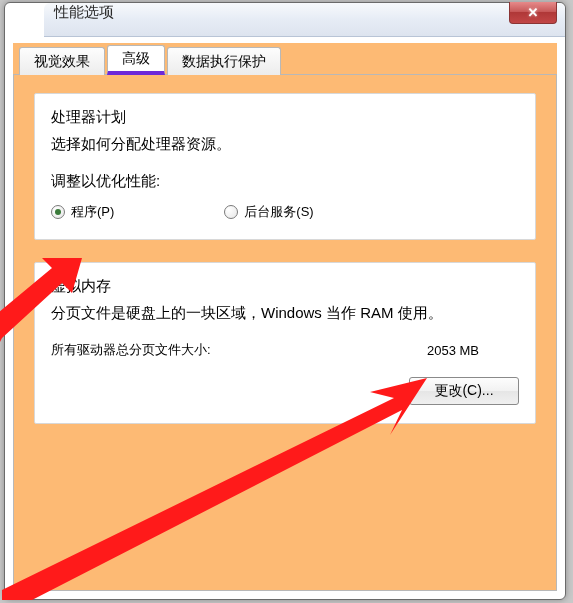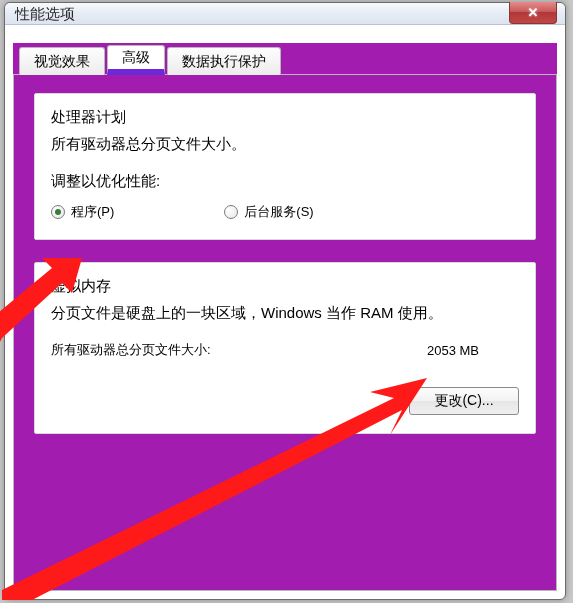--- a/index.html
+++ b/index.html
@@ -17,28 +17,29 @@
     left: 4px;
     top: 2px;
     width: 562px;
     height: 598px;
     background: #fff;
     border: 1px solid #6a6a6a;
     border-radius: 6px;
     box-shadow: 0 0 6px rgba(0,0,0,0.3);
   }
   .titlebar {
-    height: 22px;
+    height: 34px;
     background: linear-gradient(to bottom, #f7f9fc 0%, #e6ecf5 50%, #dde4ef 100%);
     border-bottom: 1px solid #b8c4d6;
     border-radius: 6px 6px 0 0;
     position: relative;
     display: flex;
-    align-items: flex-end;
+    align-items: flex-start;
     padding-left: 10px;
+    margin-left: 39px;
   }
   .titlebar-title {
     font-size: 15px;
     color: #2a2a2a;
   }
   .close-btn {
     position: absolute;
     right: 8px;
     top: -1px;
     width: 48px;
@@ -52,21 +53,21 @@
     justify-content: center;
     color: #fff;
     font-size: 13px;
     font-weight: bold;
     text-shadow: 0 0 3px rgba(255,255,255,0.6);
     cursor: pointer;
   }
   .client {
     position: absolute;
     left: 8px; right: 8px; top: 40px; bottom: 8px;
-    background: #a21caf;
+    background: #fdba74;
   }
   .tabs {
     display: flex;
     align-items: flex-end;
     height: 32px;
     border-bottom: 1px solid #b8b8b8;
     padding-left: 6px;
   }
   .tab {
     height: 28px;
@@ -78,21 +79,21 @@
     border-radius: 3px 3px 0 0;
     display: flex;
     align-items: center;
     font-size: 14px;
     cursor: pointer;
     position: relative;
     top: 1px;
   }
   .tab.active {
     background: #fff;
-    border-bottom: 6px solid #6d28d9;
+    border-bottom: 4px solid #6d28d9;
     height: 30px;
     align-items: center;
   }
   .panel {
     border: 1px solid #b8b8b8;
     border-top: none;
     padding: 18px 20px;
     height: calc(100% - 32px);
   }
   .group {
@@ -148,21 +149,21 @@
     align-items: center;
     font-size: 13px;
     margin-top: 14px;
   }
   .vm-size {
     padding-right: 40px;
   }
   .btn-row {
     display: flex;
     justify-content: flex-end;
-    margin-top: 28px;
+    margin-top: 18px;
   }
   .btn {
     min-width: 110px;
     height: 28px;
     padding: 0 14px;
     border: 1px solid #8a8a8a;
     border-radius: 3px;
     background: linear-gradient(to bottom, #fdfdfd 0%, #f2f2f2 48%, #e6e6e6 52%, #f0f0f0 100%);
     font-size: 14px;
     cursor: pointer;
@@ -205,21 +206,21 @@
       </div>
       <div class="tab">
         <span>数据执行保护</span>
       </div>
     </div>
 
     <div class="panel">
 
       <div class="group">
         <div class="group-title">处理器计划</div>
-        <div class="group-desc">所有驱动器总分页文件大小。</div>
+        <div class="group-desc">选择如何分配处理器资源。</div>
         <div class="row-label">调整以优化性能:</div>
         <div class="radio-row">
           <label class="radio-item">
             <span class="radio sel"></span>
             <span>程序(P)</span>
           </label>
           <label class="radio-item">
             <span class="radio"></span>
             <span>后台服务(S)</span>
           </label>

